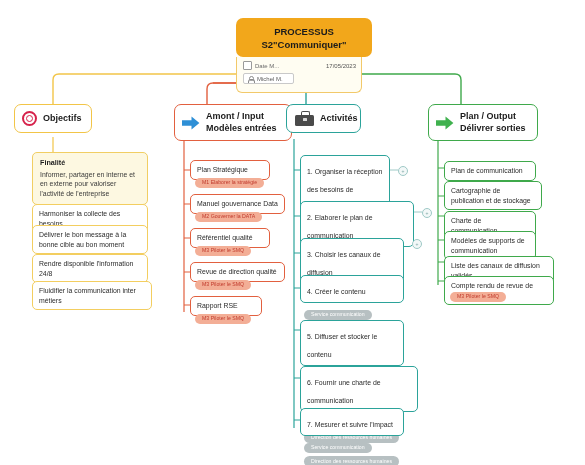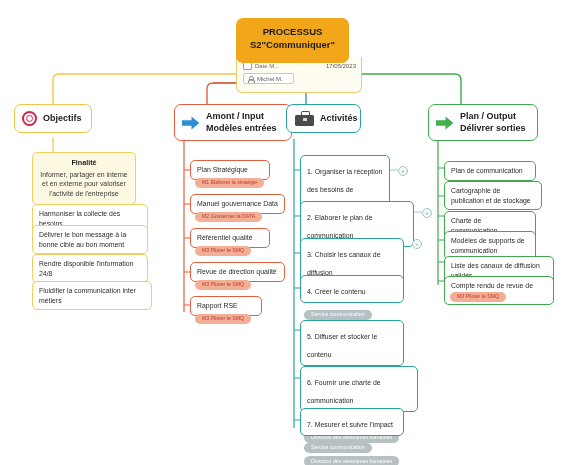--- a/index.html
+++ b/index.html
@@ -10,24 +10,24 @@
     overflow:hidden;
     position:relative;
   }
   #canvas{position:absolute;inset:0;}
   svg#links{position:absolute;left:0;top:0;width:585px;height:465px;pointer-events:none;}
 
   .node{position:absolute;box-sizing:border-box;background:#fff;}
 
   
   .root{
-    left:236px;top:18px;width:113px;
+    left:236px;top:18px;width:136px;
     background:#F2A71B;
     border-radius:7px;
-    padding:7px 6px 12px;
+    padding:7px 6px 6px;
     text-align:center;
     color:#1b1b1b;
     font-weight:bold;
     font-size:9.5px;
     line-height:13px;
     z-index:6;
   }
   .root-meta{
     position:absolute;left:236px;top:57px;width:113px;
     background:#FFFDF2;
@@ -186,21 +186,21 @@
     </div>
   </div>
 
   <div class="node branch-head bh-obj">
     <span class="bullseye ico">
         <i></i>
       </span>
     <span>Objectifs</span>
   </div>
 
-  <div class="node finalite" style="left:32px;top:152px;width:104px;text-align:center;">
+  <div class="node finalite" style="left:32px;top:152px;width:116px;">
     <b>Finalité</b>
     <span>Informer, partager en interne et en externe pour valoriser l'activité de l'entreprise</span>
   </div>
 
   <div class="node card y" style="left:32px;top:204px;width:116px;">
     <span>Harmoniser la collecte des besoins</span>
   </div>
   <div class="node card y" style="left:32px;top:225px;width:116px;">
     <span>Délivrer le bon message à la bonne cible au bon moment</span>
   </div>

